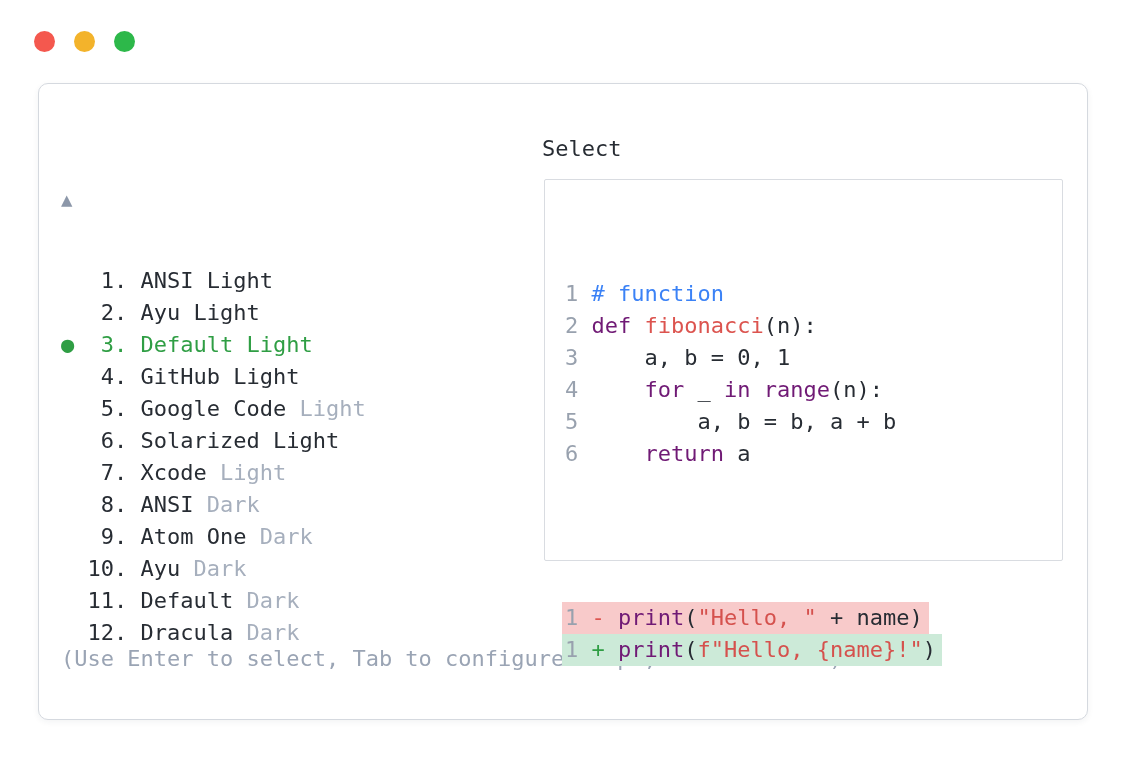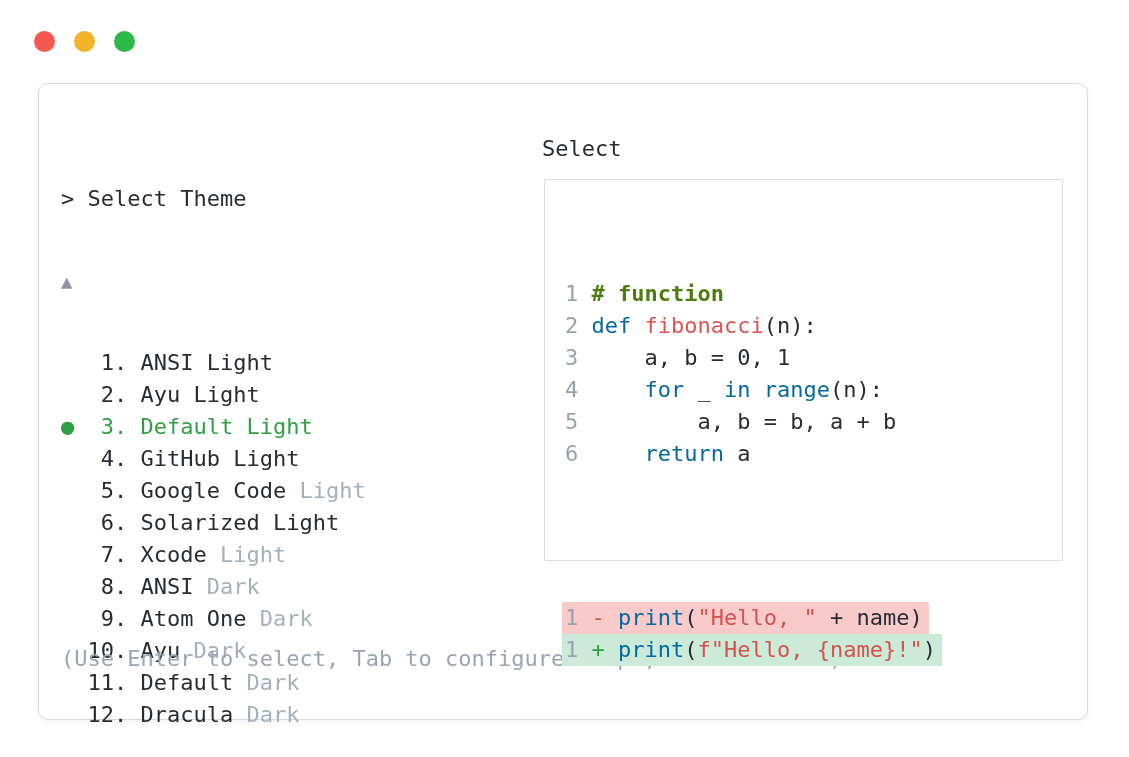--- a/index.html
+++ b/index.html
@@ -32,44 +32,43 @@
 
   
   .preview-label{position:absolute;left:503px;top:49px;height:32px;line-height:32px;color:#272c33;}
   .preview-box{position:absolute;left:505px;top:95px;width:519px;height:382px;
                border:1.5px solid #d9dce1;border-radius:2px;background:#ffffff;box-sizing:border-box;}
   .code{padding:48px 0 0 20px;white-space:pre;}
 
   
   .tk{white-space:pre;}
   .pl{color:#272c33;}
-  .kw{color:#0369a1;}
+  .kw{color:#701a75;}
   .fn{color:#dc544f;text-align:center;}
   .str{color:#d5514d;}
-  .com{color:#4d7c0f;font-weight:bold;}
+  .com{color:#3b82f6;}
   .ln{color:#98a1ae;}
   .sign-minus{color:#dc544f;}
   .sign-plus{color:#2f9e44;}
   .diffbg{display:inline-block;margin-left:-3px;padding:0 6px 0 3px;}
   .diffbg.removed{background:#f8caca;}
   .diffbg.added{background:#ccead8;}
 </style>
 </head>
 <body>
 
 <div class="traffic" id="traffic-lights">
     <div class="dot" style="background: rgb(244, 88, 78);"></div>
     <div class="dot" style="background: rgb(243, 179, 43);"></div>
     <div class="dot" style="background: rgb(45, 184, 74);"></div>
   </div>
 
 <div class="panel">
 
   <div class="left-col">
-    <div class="row prompt">&gt; Select Theme</div>
     <div class="row arrow-up">▲</div>
     <div id="theme-list"><div class="row list-row">   <span class="num">1.</span> <span class="name">ANSI</span> <span class="variant">Light</span></div><div class="row list-row">   <span class="num">2.</span> <span class="name">Ayu</span> <span class="variant">Light</span></div><div class="row list-row selected"><span class="bullet">●</span>  <span class="num">3.</span> <span class="name">Default</span> <span class="variant">Light</span></div><div class="row list-row">   <span class="num">4.</span> <span class="name">GitHub</span> <span class="variant">Light</span></div><div class="row list-row">   <span class="num">5.</span> <span class="name">Google Code</span> <span class="variant muted">Light</span></div><div class="row list-row">   <span class="num">6.</span> <span class="name">Solarized</span> <span class="variant">Light</span></div><div class="row list-row">   <span class="num">7.</span> <span class="name">Xcode</span> <span class="variant muted">Light</span></div><div class="row list-row">   <span class="num">8.</span> <span class="name">ANSI</span> <span class="variant muted">Dark</span></div><div class="row list-row">   <span class="num">9.</span> <span class="name">Atom One</span> <span class="variant muted">Dark</span></div><div class="row list-row">  <span class="num">10.</span> <span class="name">Ayu</span> <span class="variant muted">Dark</span></div><div class="row list-row">  <span class="num">11.</span> <span class="name">Default</span> <span class="variant muted">Dark</span></div><div class="row list-row">  <span class="num">12.</span> <span class="name">Dracula</span> <span class="variant muted">Dark</span></div></div>
     
   </div>
 
   <div class="footer-hint">(Use Enter to select, Tab to configure scope, Esc to close)</div>
 
   <div class="preview-label">Select</div>
 
   <div class="preview-box">

